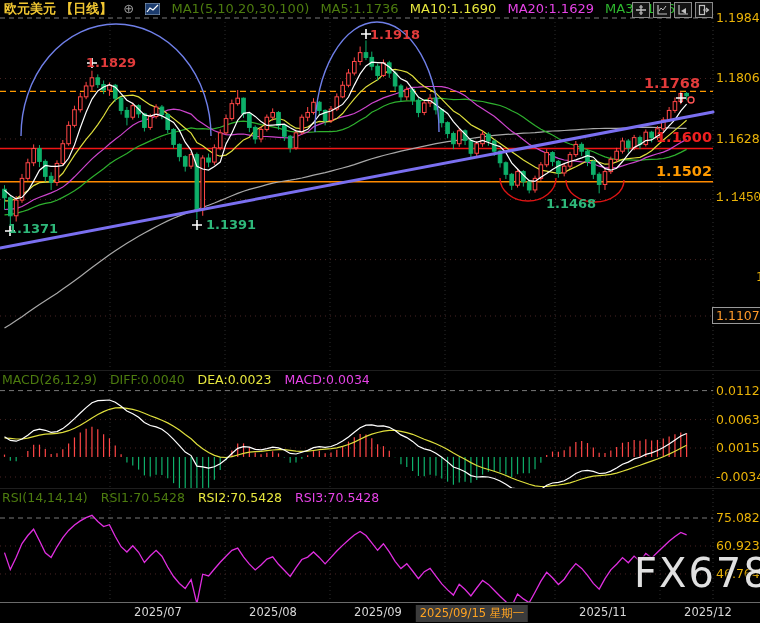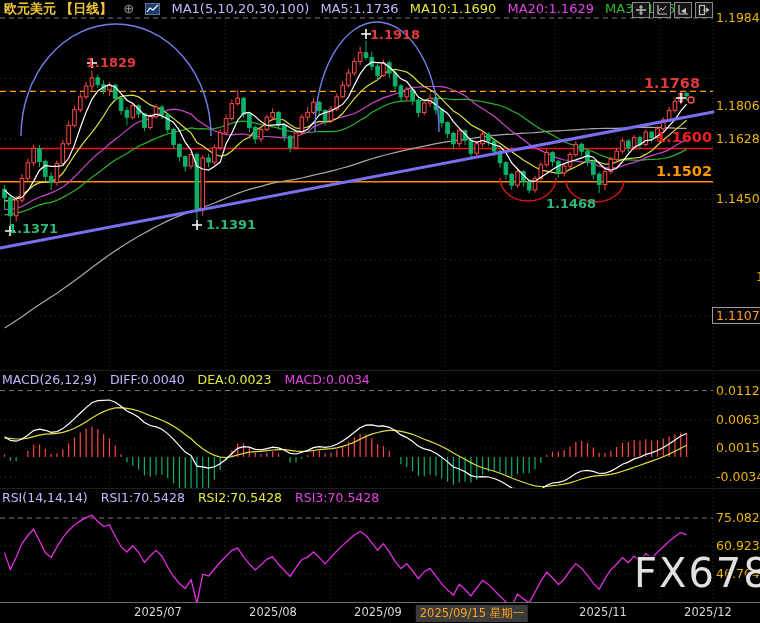--- a/index.html
+++ b/index.html
@@ -3,21 +3,21 @@
 <meta charset="utf-8">
 <style>
   html,body{margin:0;padding:0;background:#000;}
   #app{position:relative;width:760px;height:623px;background:#000;overflow:hidden;
        font-family:"DejaVu Sans","Liberation Sans",sans-serif;}
   #chart-svg{position:absolute;left:0;top:0;}
   .titlebar{position:absolute;left:4px;top:0;height:17px;line-height:17px;font-size:13px;white-space:nowrap;z-index:5;}
   .titlebar span{margin-right:7px;}
   .t-sym{color:#f2c832;font-weight:bold;margin-top:10px;}
   .t-plus{color:#9a9a9a;font-size:13px;cursor:pointer;}
-  .t-white{color:#c4b5fd;}
+  .t-white{color:#4d7c0f;}
   .t-yellow{color:#e7e73e;}
   .t-magenta{color:#e643e6;}
   .t-green{color:#2eb82e;}
   .mini-ico{display:inline-block;vertical-align:-2px;}
   .toolbar{position:absolute;top:2px;right:47px;z-index:6;display:flex;gap:3px;}
   .tool-btn{width:16px;height:14px;border:1px solid #8a8a8a;background:#141414;display:flex;align-items:center;justify-content:center;cursor:pointer;}
   .pane-header{position:absolute;left:2px;font-size:12.5px;white-space:nowrap;z-index:5;}
   .pane-header span{margin-right:9px;}
   #watermark{position:absolute;left:634px;top:550px;font-size:40px;letter-spacing:2px;color:#ececec;
              text-shadow:1px 1px 2px #000,-1px -1px 2px #000;z-index:4;opacity:.95;}
@@ -505,23 +505,23 @@
     <span class="t-white">RSI(14,14,14)</span>
     <span class="t-white">RSI1:70.5428</span>
     <span class="t-yellow">RSI2:70.5428</span>
     <span class="t-magenta">RSI3:70.5428</span>
   </div>
 
   <div id="watermark">FX678</div>
 
   <div id="labels-layer">
       <span class="yaxis-label" style="top: 10px;">1.1984</span>
-      <span class="yaxis-label" style="top: 70.4844px; margin-top: 28px;">1.1806</span>
+      <span class="yaxis-label" style="top: 70.4844px;">1.1806</span>
       <span class="yaxis-label" style="top: 130.969px;">1.1628</span>
-      <span class="yaxis-label" style="top: 191.453px;">1.1450</span>
+      <span class="yaxis-label" style="top: 191.453px; font-family: Liberation Mono, monospace;">1.1450</span>
       <span class="yaxis-label" style="top: 269px; margin-left: 40px;">1.1273</span>
       <span class="yaxis-label yaxis-boxed" style="top: 307.005px;">1.1107</span>
       <span class="yaxis-label" style="top: 382.595px;">0.0112</span>
       <span class="yaxis-label" style="top: 411.594px;">0.0063</span>
       <span class="yaxis-label" style="top: 440px;">0.0015</span>
       <span class="yaxis-label" style="top: 468.998px;">-0.0034</span>
       <span class="yaxis-label" style="top: 510px;">75.0822</span>
       <span class="yaxis-label" style="top: 537.992px;">60.9234</span>
       <span class="yaxis-label" style="top: 565.984px;">46.7646</span>
       <span class="xaxis-label" style="left: 110px;">2025/07</span>

